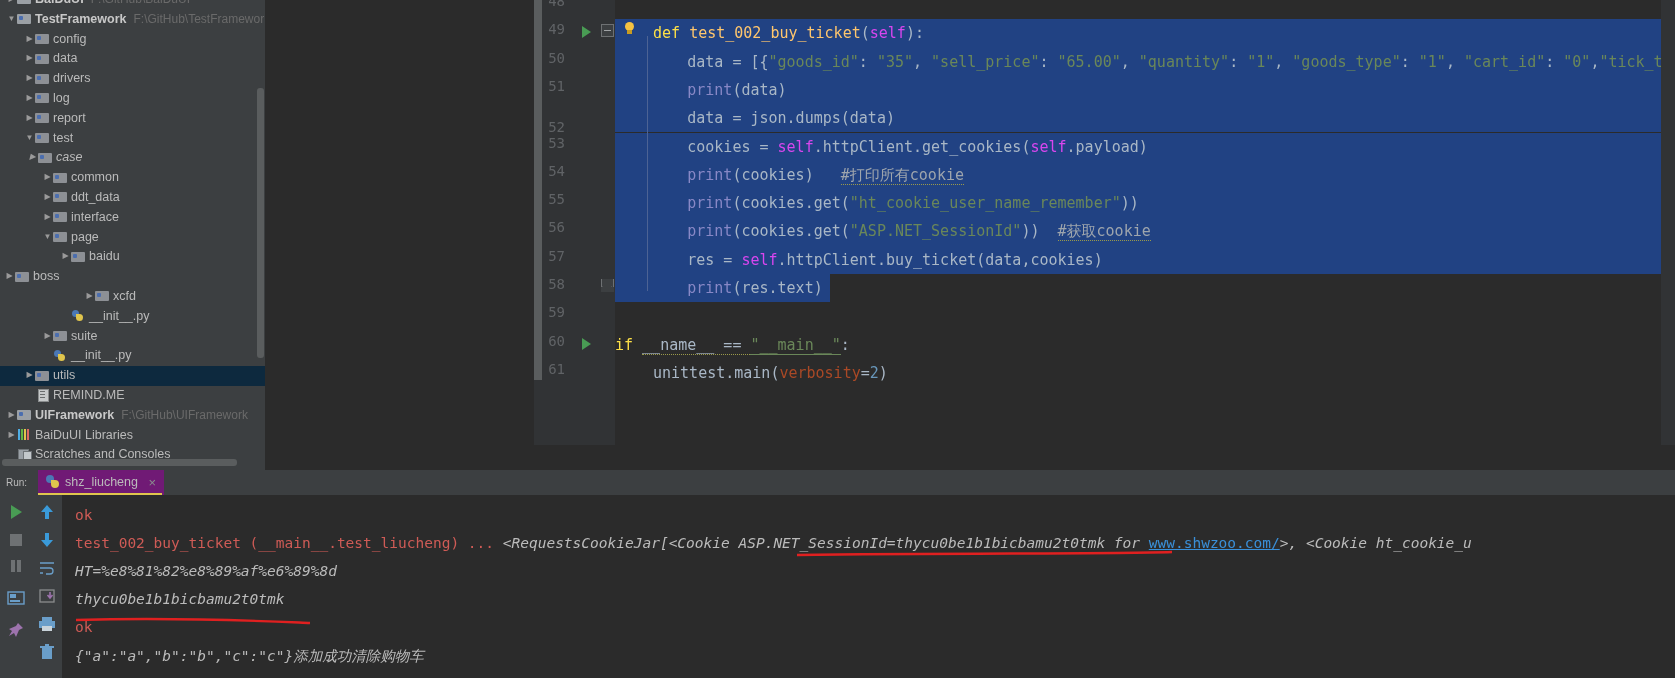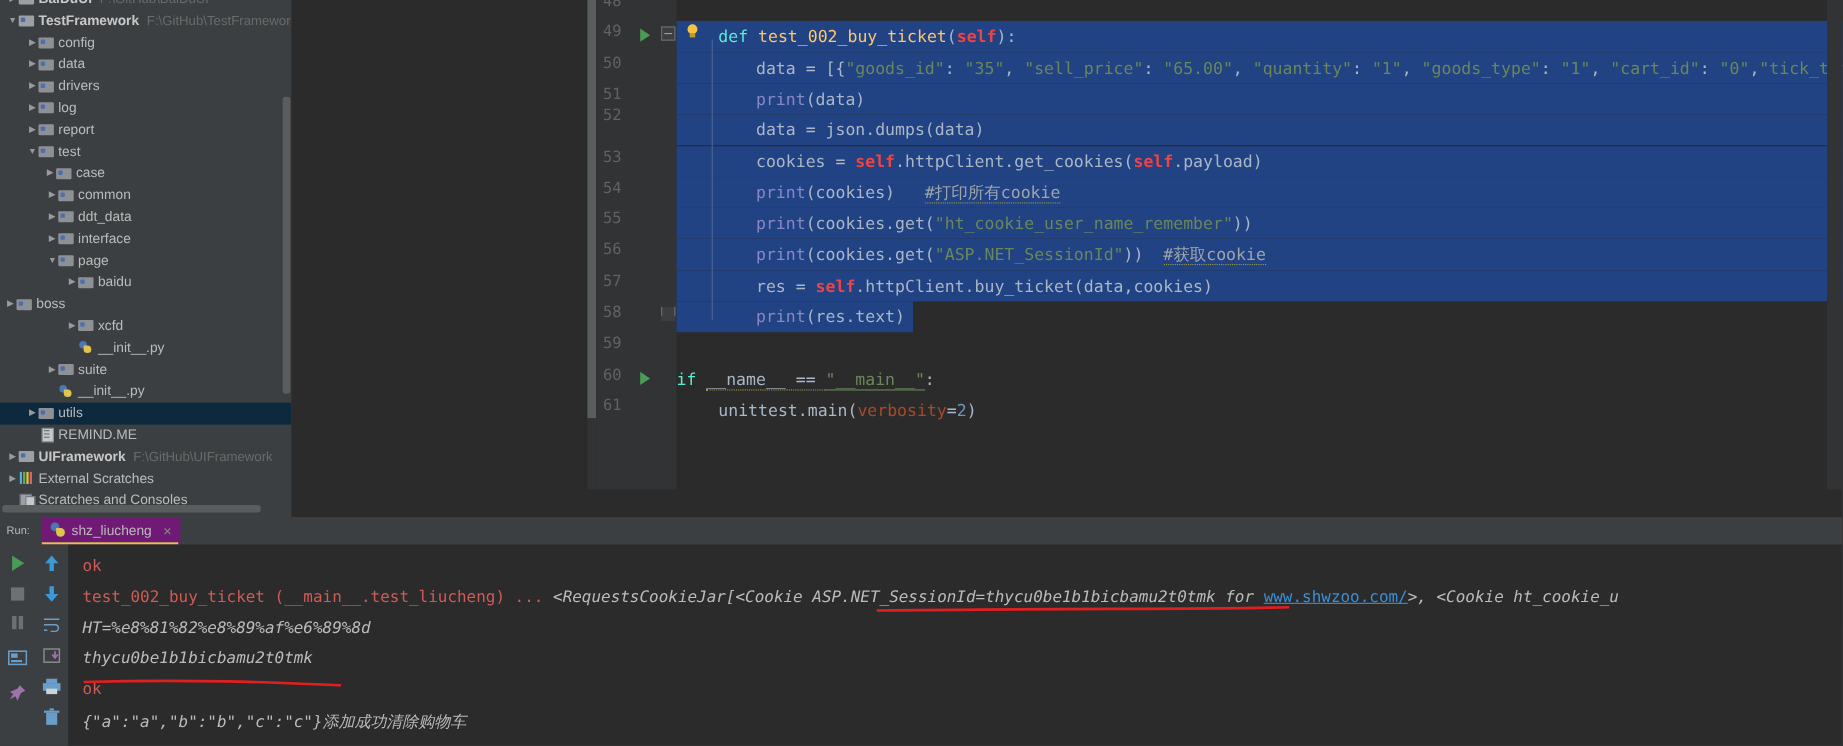--- a/index.html
+++ b/index.html
@@ -102,23 +102,23 @@
      color:#a9b7c6; }
   .cl { position:absolute; left:0; height:28.3px; line-height:28.3px; white-space:pre; }
   .selbg { position:absolute; background:#214283; }
   .bulb { position:absolute; width:13px; height:15px; }
   .bulb:before{content:"";position:absolute;left:2px;top:0;width:9px;height:9px;
      border-radius:50%;background:#f5c242;}
   .bulb:after{content:"";position:absolute;left:4px;top:8px;width:5px;height:4px;
      background:#c89b22;}
   .indent-guide{ position:absolute; width:1px; background:#4d6394; }
 
-  .k-kw { color:#5eead4; }      
+  .k-kw { color:#fde047; }      
   .k-fn { color:#ffc66d; }      
-  .k-self { color:#ef4444;font-weight:bold; }    
+  .k-self { color:#d946ef; }    
   .k-str { color:#6a8759; }     
   .k-num { color:#6897bb; }     
   .k-builtin{ color:#8888c6; }  
   .k-cmt { color:#808080; }
   .k-param{ color:#aa4926; }
   .sel .k-cmt { color:#9ea5ad; }
   .wavy { border-bottom:1px dotted #9a9a4a; }
   .greenline { border-bottom:1px solid #6a8759; }
 
   
@@ -173,35 +173,35 @@
   <div id="project-tree">
     <div id="tree-rows">
         <div class="tree-row" style="top: -10px; position: absolute; left: 0px; right: 0px; padding-left: 6px;"><span class="tw">▶</span><span class="ic ico-folder ico-folder-lt"></span><span class="lbl bold">BaiDuUI</span><span class="path">F:\GitHub\BaiDuUI</span></div>
         <div class="tree-row" style="top: 9.8px; position: absolute; left: 0px; right: 0px; padding-left: 6px;"><span class="tw">▼</span><span class="ic ico-folder ico-folder-lt"></span><span class="lbl bold">TestFramework</span><span class="path">F:\GitHub\TestFramework</span></div>
         <div class="tree-row" style="top: 29.6px; position: absolute; left: 0px; right: 0px; padding-left: 24px;"><span class="tw">▶</span><span class="ic ico-folder"></span><span class="lbl">config</span></div>
         <div class="tree-row" style="top: 49.4px; position: absolute; left: 0px; right: 0px; padding-left: 24px;"><span class="tw">▶</span><span class="ic ico-folder"></span><span class="lbl">data</span></div>
         <div class="tree-row" style="top: 69.2px; position: absolute; left: 0px; right: 0px; padding-left: 24px;"><span class="tw">▶</span><span class="ic ico-folder"></span><span class="lbl">drivers</span></div>
         <div class="tree-row" style="top: 89px; position: absolute; left: 0px; right: 0px; padding-left: 24px;"><span class="tw">▶</span><span class="ic ico-folder"></span><span class="lbl">log</span></div>
         <div class="tree-row" style="top: 108.8px; position: absolute; left: 0px; right: 0px; padding-left: 24px;"><span class="tw">▶</span><span class="ic ico-folder"></span><span class="lbl">report</span></div>
         <div class="tree-row" style="top: 128.6px; position: absolute; left: 0px; right: 0px; padding-left: 24px;"><span class="tw">▼</span><span class="ic ico-folder"></span><span class="lbl">test</span></div>
-        <div class="tree-row" style="top: 148.4px; position: absolute; left: 0px; right: 0px; padding-left: 40px;"><span class="tw">▶</span><span class="ic ico-folder"></span><span class="lbl">case</span></div>
+        <div class="tree-row" style="top: 148.4px; position: absolute; left: 0px; right: 0px; padding-left: 27px; font-style: italic;"><span class="tw">▶</span><span class="ic ico-folder"></span><span class="lbl">case</span></div>
         <div class="tree-row" style="top: 168.2px; position: absolute; left: 0px; right: 0px; padding-left: 42px;"><span class="tw">▶</span><span class="ic ico-folder"></span><span class="lbl">common</span></div>
         <div class="tree-row" style="top: 188px; position: absolute; left: 0px; right: 0px; padding-left: 42px;"><span class="tw">▶</span><span class="ic ico-folder"></span><span class="lbl">ddt_data</span></div>
         <div class="tree-row" style="top: 207.8px; position: absolute; left: 0px; right: 0px; padding-left: 42px;"><span class="tw">▶</span><span class="ic ico-folder"></span><span class="lbl">interface</span></div>
         <div class="tree-row" style="top: 227.6px; position: absolute; left: 0px; right: 0px; padding-left: 42px;"><span class="tw">▼</span><span class="ic ico-folder"></span><span class="lbl">page</span></div>
         <div class="tree-row" style="top: 247.4px; position: absolute; left: 0px; right: 0px; padding-left: 60px;"><span class="tw">▶</span><span class="ic ico-folder"></span><span class="lbl">baidu</span></div>
         <div class="tree-row" style="top: 267.2px; position: absolute; left: 0px; right: 0px; "><span class="tw">▶</span><span class="ic ico-folder"></span><span class="lbl">boss</span></div>
-        <div class="tree-row" style="top: 287px; position: absolute; left: 0px; right: 0px; padding-left: 60px;"><span class="tw">▶</span><span class="ic ico-folder"></span><span class="lbl">xcfd</span></div>
+        <div class="tree-row" style="top: 287px; position: absolute; left: 0px; right: 0px; padding-left: 84px;"><span class="tw">▶</span><span class="ic ico-folder"></span><span class="lbl">xcfd</span></div>
         <div class="tree-row" style="top: 306.8px; position: absolute; left: 0px; right: 0px; padding-left: 60px;"><span class="tw none"></span><span class="ic ico-py"></span><span class="lbl">__init__.py</span></div>
         <div class="tree-row" style="top: 326.6px; position: absolute; left: 0px; right: 0px; padding-left: 42px;"><span class="tw">▶</span><span class="ic ico-folder"></span><span class="lbl">suite</span></div>
         <div class="tree-row" style="top: 346.4px; position: absolute; left: 0px; right: 0px; padding-left: 42px;"><span class="tw none"></span><span class="ic ico-py"></span><span class="lbl">__init__.py</span></div>
         <div class="tree-row selected" style="top: 366.2px; position: absolute; left: 0px; right: 0px; padding-left: 24px;"><span class="tw">▶</span><span class="ic ico-folder"></span><span class="lbl">utils</span></div>
         <div class="tree-row" style="top: 386px; position: absolute; left: 0px; right: 0px; padding-left: 24px;"><span class="tw none"></span><span class="ic ico-txt"></span><span class="lbl">REMIND.ME</span></div>
         <div class="tree-row" style="top: 405.8px; position: absolute; left: 0px; right: 0px; padding-left: 6px;"><span class="tw">▶</span><span class="ic ico-folder ico-folder-lt"></span><span class="lbl bold">UIFramework</span><span class="path">F:\GitHub\UIFramework</span></div>
-        <div class="tree-row" style="top: 425.6px; position: absolute; left: 0px; right: 0px; padding-left: 6px;"><span class="tw">▶</span><span class="ic ico-lib"></span><span class="lbl">External Scratches</span></div>
+        <div class="tree-row" style="top: 425.6px; position: absolute; left: 0px; right: 0px; padding-left: 6px;"><span class="tw">▶</span><span class="ic ico-lib"></span><span class="lbl">BaiDuUI Libraries</span></div>
         <div class="tree-row" style="top: 445.4px; position: absolute; left: 0px; right: 0px; padding-left: 6px;"><span class="tw none"></span><span class="ic ico-scr"></span><span class="lbl">Scratches and Consoles</span></div>
       </div>
     <div id="tree-vscroll">
       <div class="thumb"></div>
     </div>
     <div id="tree-hscroll">
       <div class="thumb"></div>
     </div>
   </div>
 
@@ -211,21 +211,21 @@
     <div id="editor-vscroll-left">
       <div class="thumb"></div>
     </div>
     <div class="gutter" id="gutter">
         <div class="lnum" style="top: -7px;">48</div>
         <div class="lnum" style="top: 21.3px;">49</div>
         <div class="runmark" style="top: 25.3px;"></div>
         <div class="foldmark" style="top: 24.3px;"></div>
         <div class="lnum" style="top: 49.6px;">50</div>
         <div class="lnum" style="top: 77.9px;">51</div>
-        <div class="lnum" style="top: 97px;">52</div>
+        <div class="lnum" style="top: 119px;">52</div>
         <div class="lnum" style="top: 134.5px;">53</div>
         <div class="lnum" style="top: 162.8px;">54</div>
         <div class="lnum" style="top: 191.1px;">55</div>
         <div class="lnum" style="top: 219.4px;">56</div>
         <div class="lnum" style="top: 247.7px;">57</div>
         <div class="lnum" style="top: 276px;">58</div>
         <div class="foldmark end" style="top: 279px;"></div>
         <div class="lnum" style="top: 304.3px;">59</div>
         <div class="lnum" style="top: 332.6px;">60</div>
         <div class="runmark" style="top: 336.6px;"></div>

